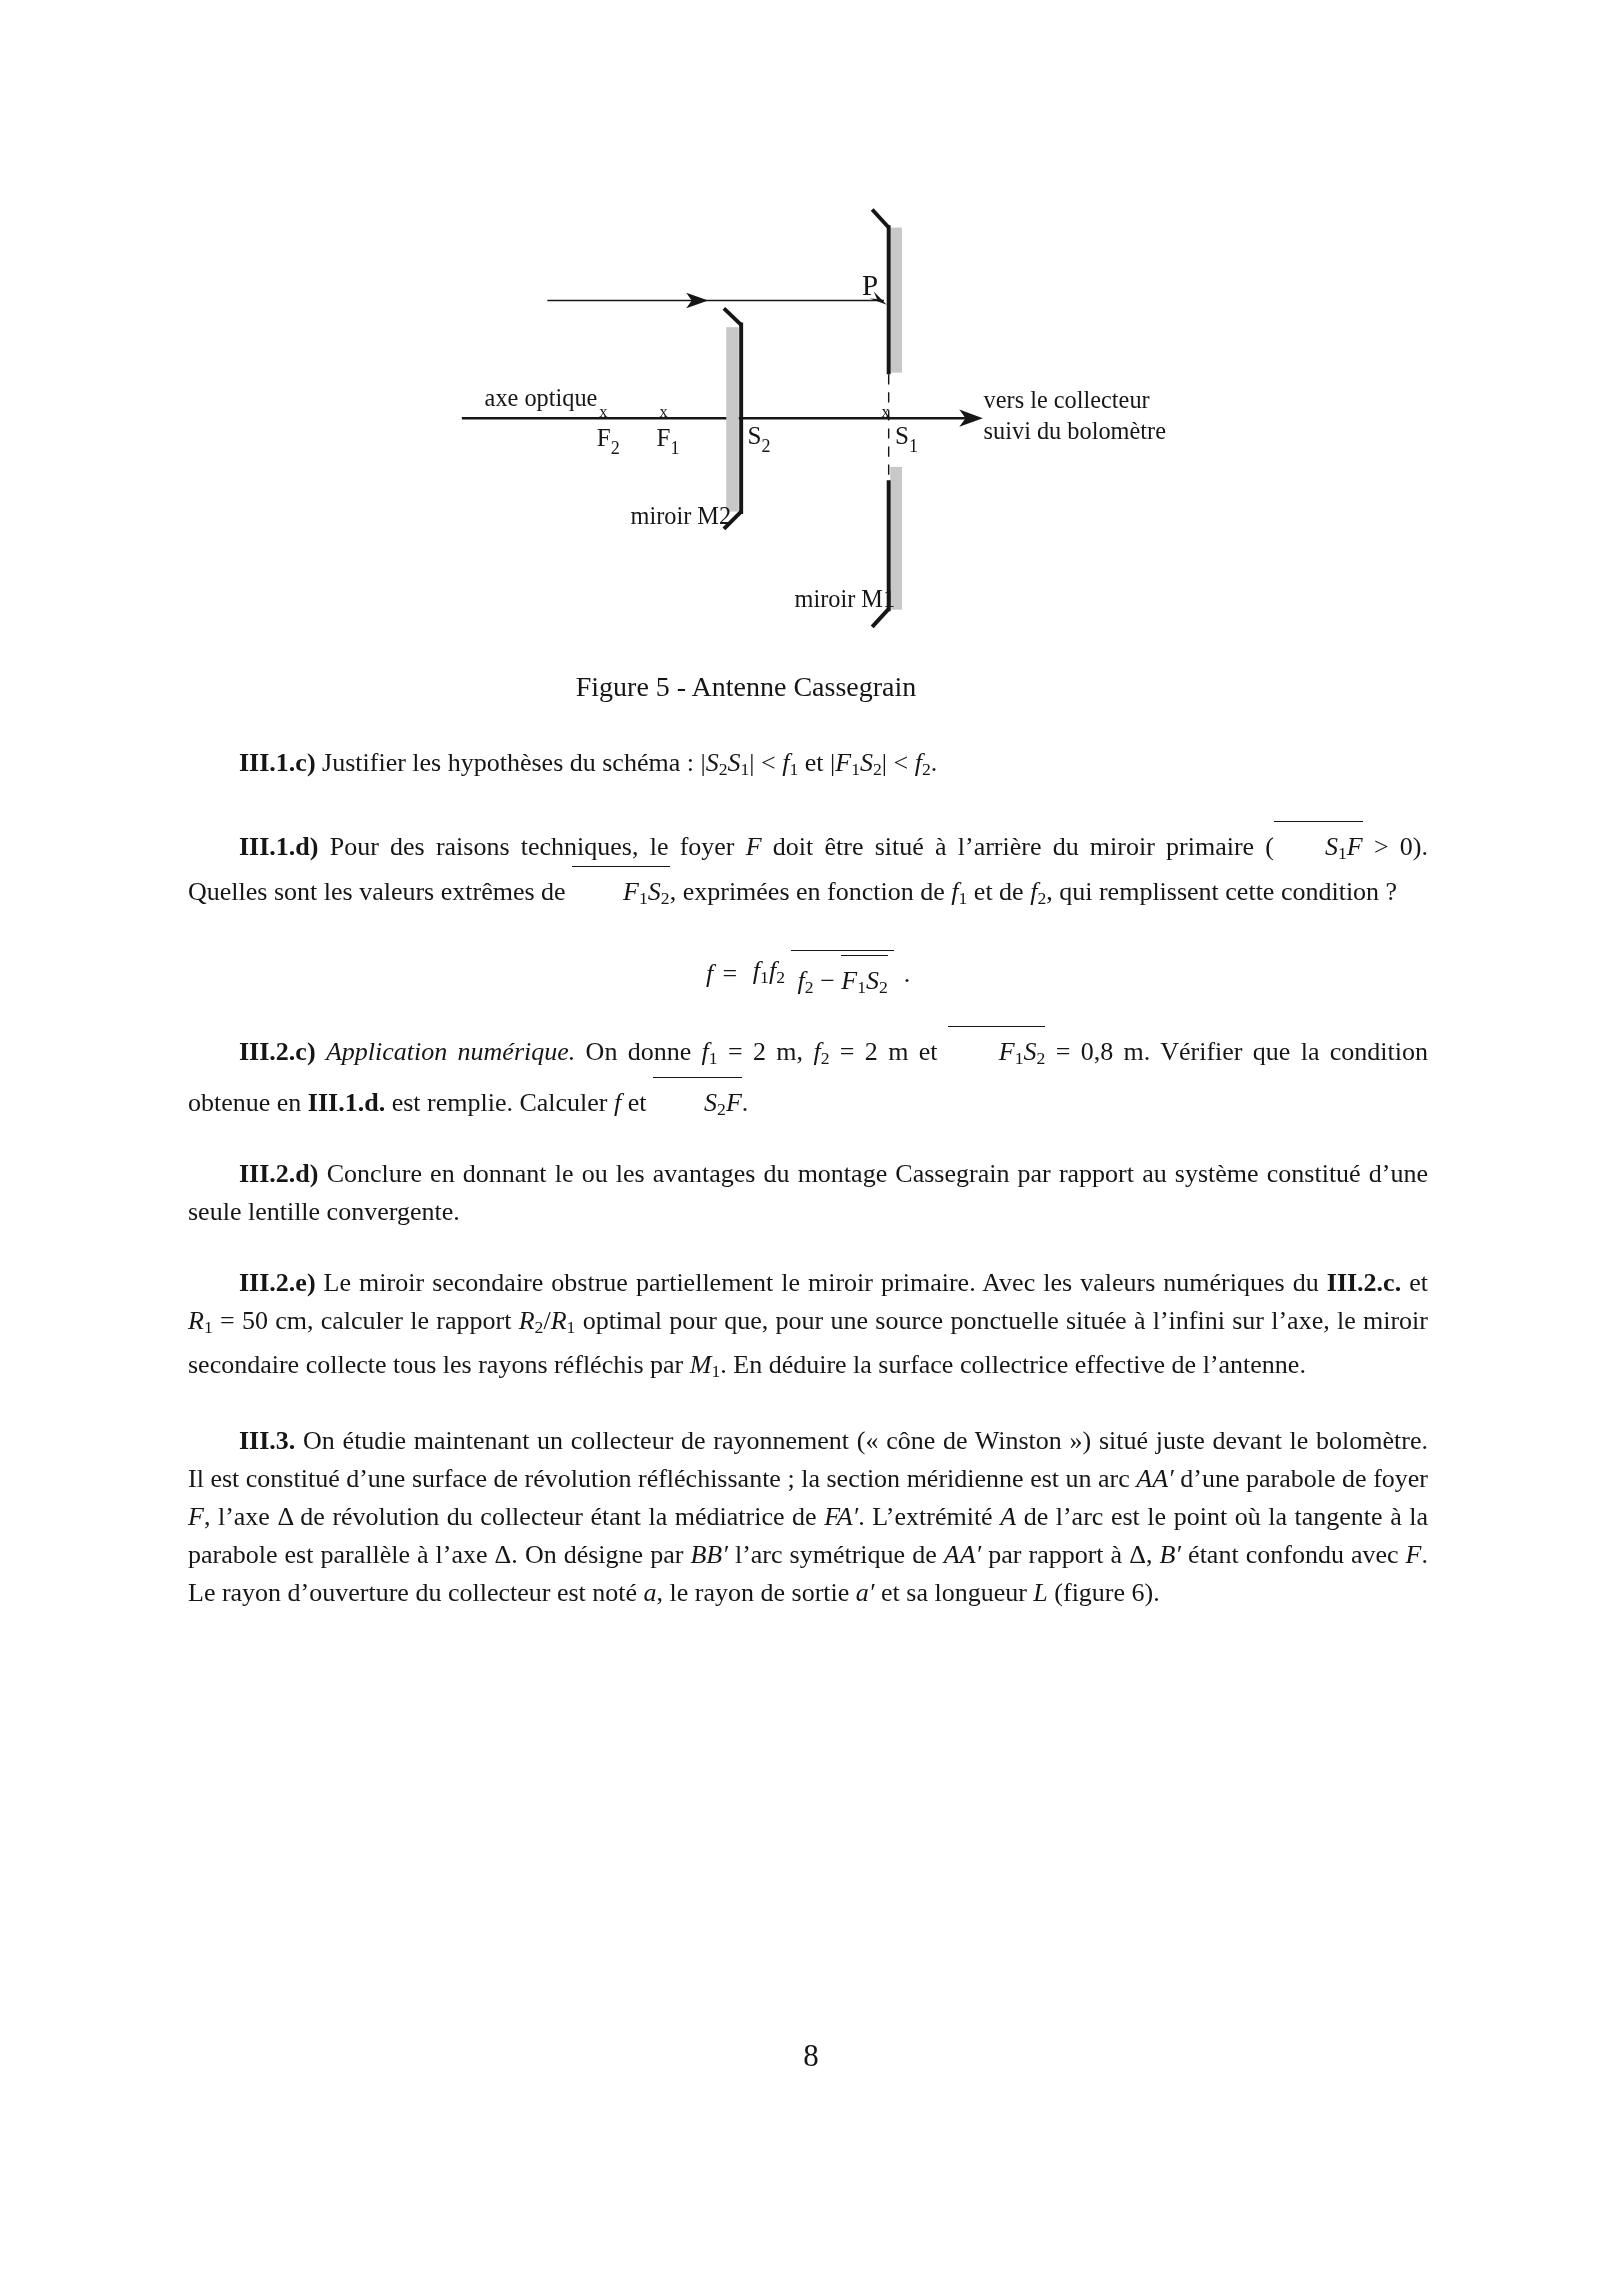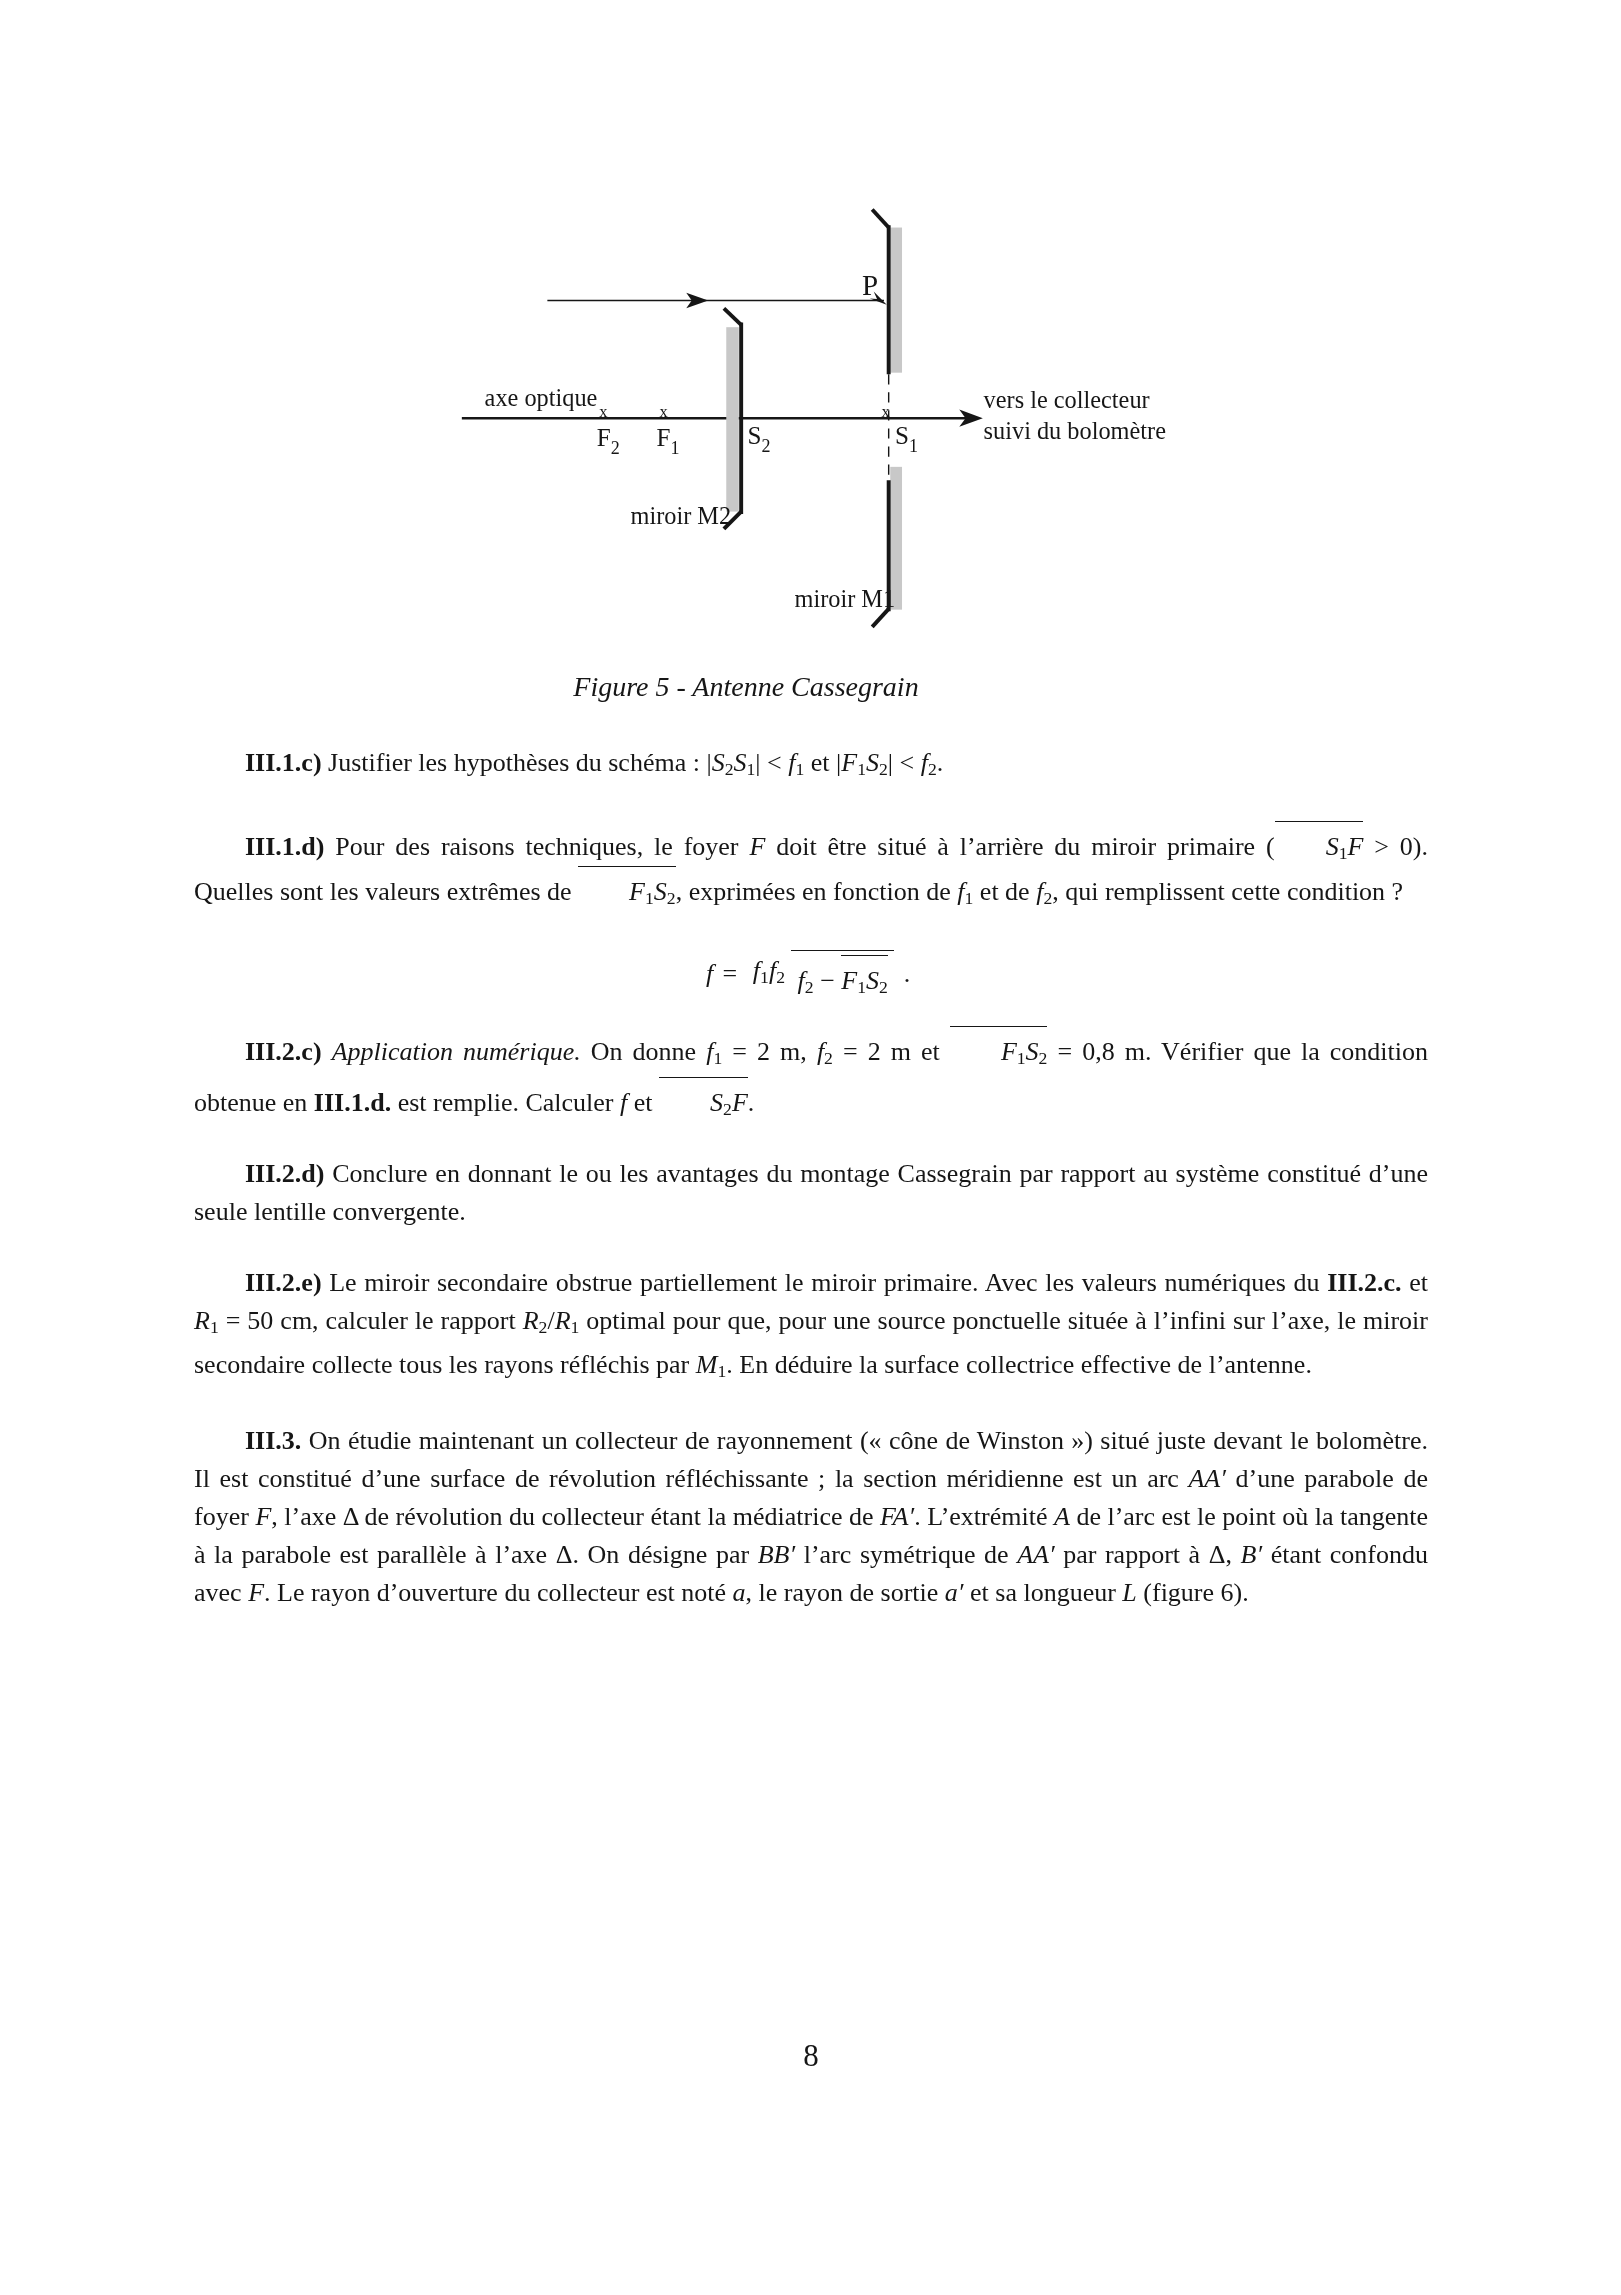--- a/index.html
+++ b/index.html
@@ -1,23 +1,23 @@
 <!DOCTYPE html>
 <html style="font-size:12.6px"><head>
 <meta charset="utf-8">
 <style>
   html,body{margin:0;padding:0;background:#e8e8e8;}
   .page{position:relative;width:1622px;height:2295px;background:#ffffff;
         font-family:"Liberation Serif",serif;color:#161616;overflow:hidden;}
   .figure-svg{position:absolute;left:0;top:0;}
   .caption{position:absolute;left:440px;top:669px;width:612px;text-align:center;
-           font-style:italic;font-size:28px;line-height:35px;}
+           font-size:28px;line-height:35px;}
   .body-text{position:absolute;left:188px;top:744px;width:1240px;
              font-size:26px;line-height:38px;text-align:justify;}
-  .par{margin:0 0 33px 6px;text-indent:51px;}
+  .par{margin:0 0 33px 0;text-indent:51px;}
   .b{font-weight:bold;}
   .i{font-style:italic;}
   .sb{font-size:0.68em;vertical-align:-0.22em;font-style:normal;}
   .ov{display:inline-block;border-top:1.7px solid #161616;padding-top:11px;line-height:1.05;}
   .eqrow{display:flex;justify-content:center;align-items:center;gap:9.4px;
          margin:7.9px 0 28px 0;font-size:26px;}
   .frac{display:inline-flex;flex-direction:row;align-items:center;vertical-align:middle;}
   .num{padding:0 6.3px 3.9px 6.3px;line-height:1.1;}
   .den{border-top:1.9px solid #161616;padding:4.7px 6.3px 0 6.3px;line-height:1.1;}
   .pagenum{position:absolute;left:0;top:2038px;width:1622px;text-align:center;font-size:31px;}

